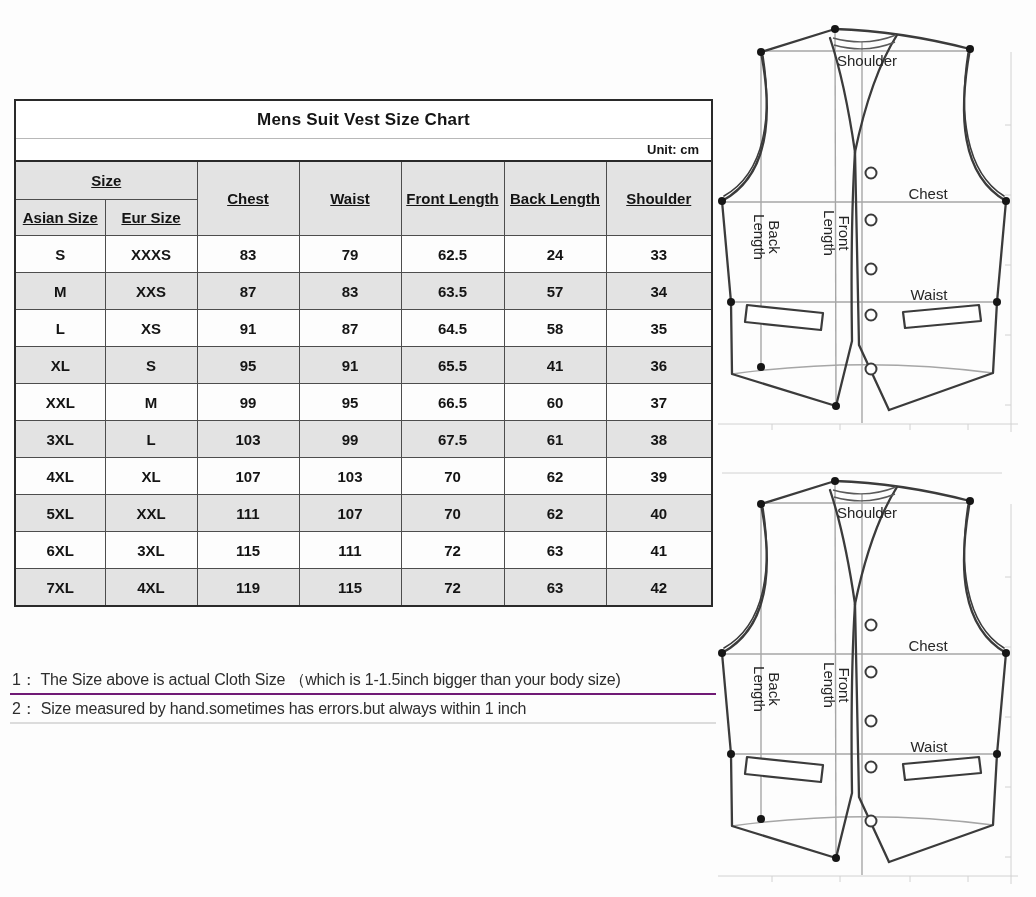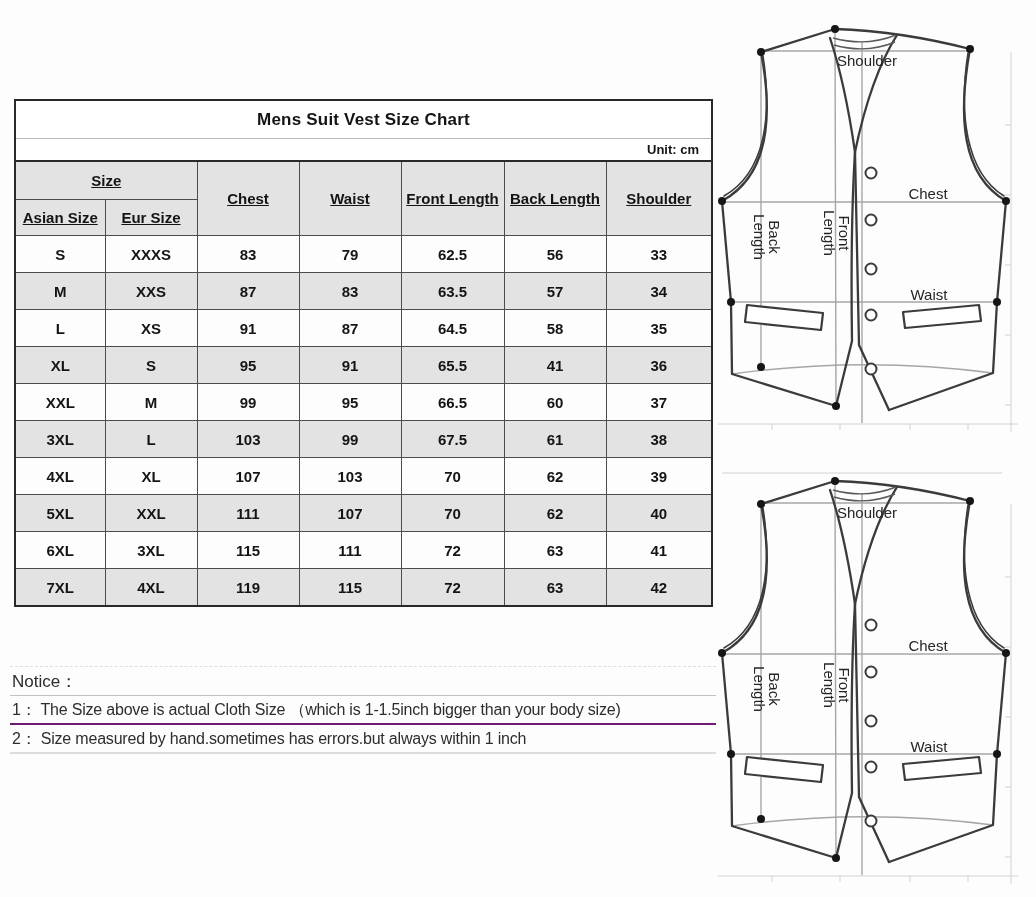--- a/index.html
+++ b/index.html
@@ -100,21 +100,21 @@
       <th>Eur Size</th>
     </tr>
   </thead>
   <tbody>
       <tr>
         <td>S</td>
         <td>XXXS</td>
         <td>83</td>
         <td>79</td>
         <td>62.5</td>
-        <td>56</td>
+        <td>24</td>
         <td>33</td>
       </tr>
       <tr class="shaded">
         <td>M</td>
         <td>XXS</td>
         <td>87</td>
         <td>83</td>
         <td>63.5</td>
         <td>57</td>
         <td>34</td>
@@ -188,21 +188,20 @@
         <td>119</td>
         <td>115</td>
         <td>72</td>
         <td>63</td>
         <td>42</td>
       </tr>
     </tbody>
 </table>
 
 <div class="notice">
-  <div class="notice-heading">Notice：</div>
   <div class="notice-line">1： The Size above is actual Cloth Size （which is 1-1.5inch bigger than your body size)</div>
   <div class="notice-line last">2： Size measured by hand.sometimes has errors.but always within 1 inch</div>
 </div>
 
 <svg id="vest-1" class="vest" viewBox="0 0 330 445">
 
   <g>
     <path class="ruler" d="M 18 424 H 318"></path>
     <path class="ruler" d="M 72 424 V 430 M 140 424 V 430 M 210 424 V 430 M 268 424 V 430"></path>
     <path class="ruler" d="M 311 52 V 432"></path>

